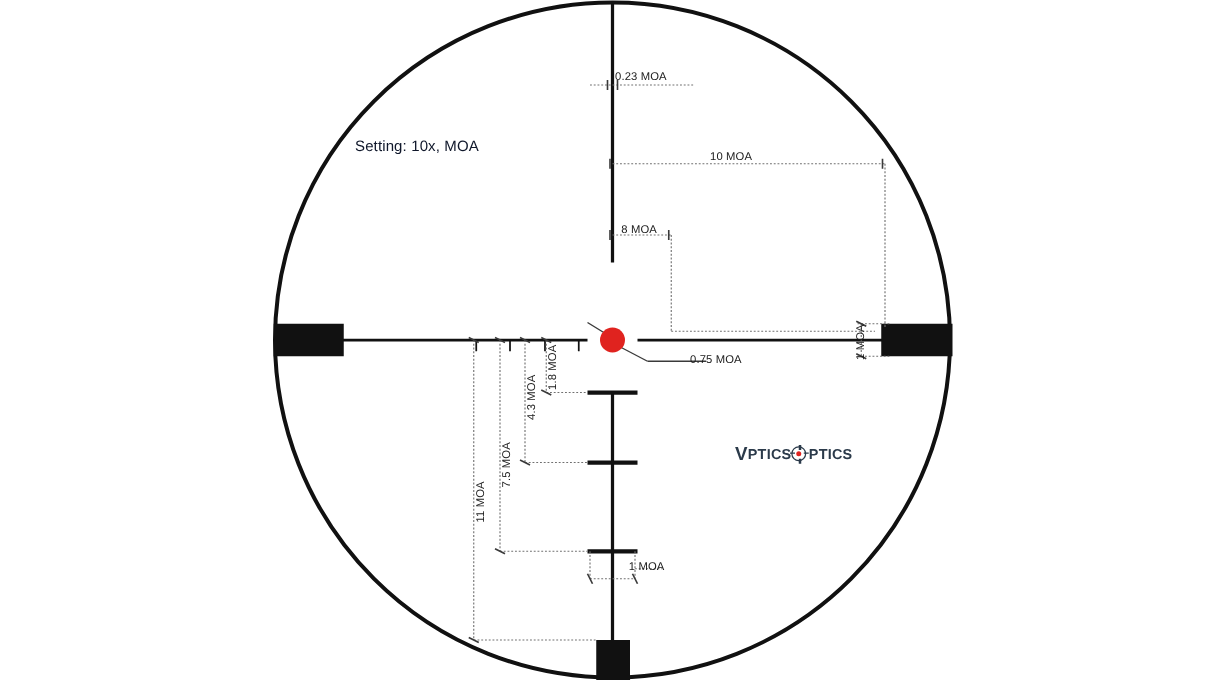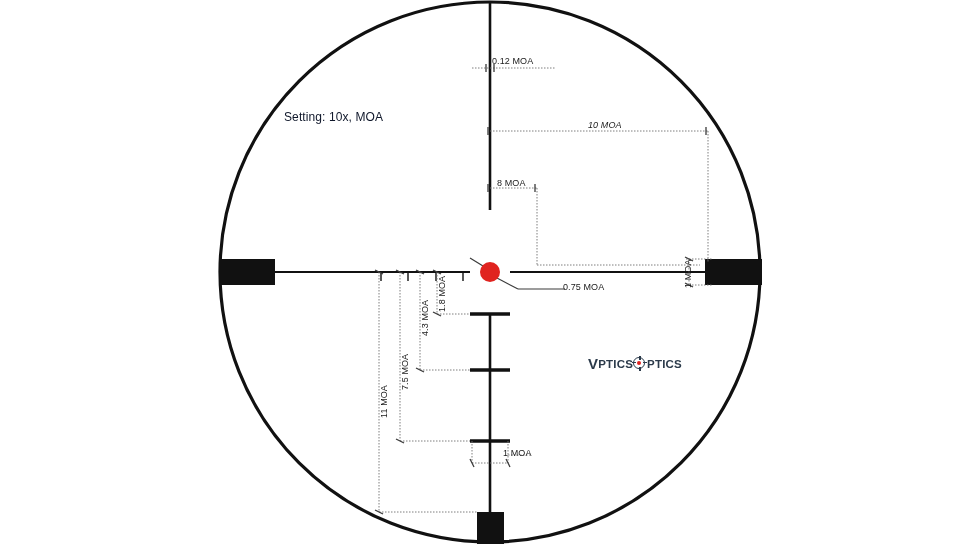--- a/index.html
+++ b/index.html
@@ -203,27 +203,27 @@
         <span class="ring"></span>
         <span class="tick t-top"></span>
         <span class="tick t-bot"></span>
         <span class="tick t-left"></span>
         <span class="tick t-right"></span>
         <span class="dot"></span>
       </span>
       <span class="word small">PTICS</span>
   </div>
 
-  <div class="dim-text" style="left:492px; top:56px;">0.12 MOA</div>
-
-  <div class="dim-text" style="left:588px; top:120px;font-style:italic;">10 MOA</div>
+  <div class="dim-text" style="left:492px; top:56px;">0.23 MOA</div>
+
+  <div class="dim-text" style="left:568px; top:120px;">10 MOA</div>
 
   <div class="dim-text" style="left:497px; top:178px;">8 MOA</div>
 
-  <div class="dim-text" style="left:519px; top:282px;padding-left:44px;">0.75 MOA</div>
+  <div class="dim-text" style="left:508px; top:282px;padding-left:44px;">0.75 MOA</div>
 
   <div class="dim-text rot" style="left:683px; top:288px;">1 MOA</div>
 
   <div class="dim-text rot" style="left:437px; top:312px;">1.8 MOA</div>
 
   <div class="dim-text rot" style="left:420px; top:336px;">4.3 MOA</div>
 
   <div class="dim-text rot" style="left:400px; top:390px;">7.5 MOA</div>
 
   <div class="dim-text rot" style="left:379px; top:418px;">11 MOA</div>

